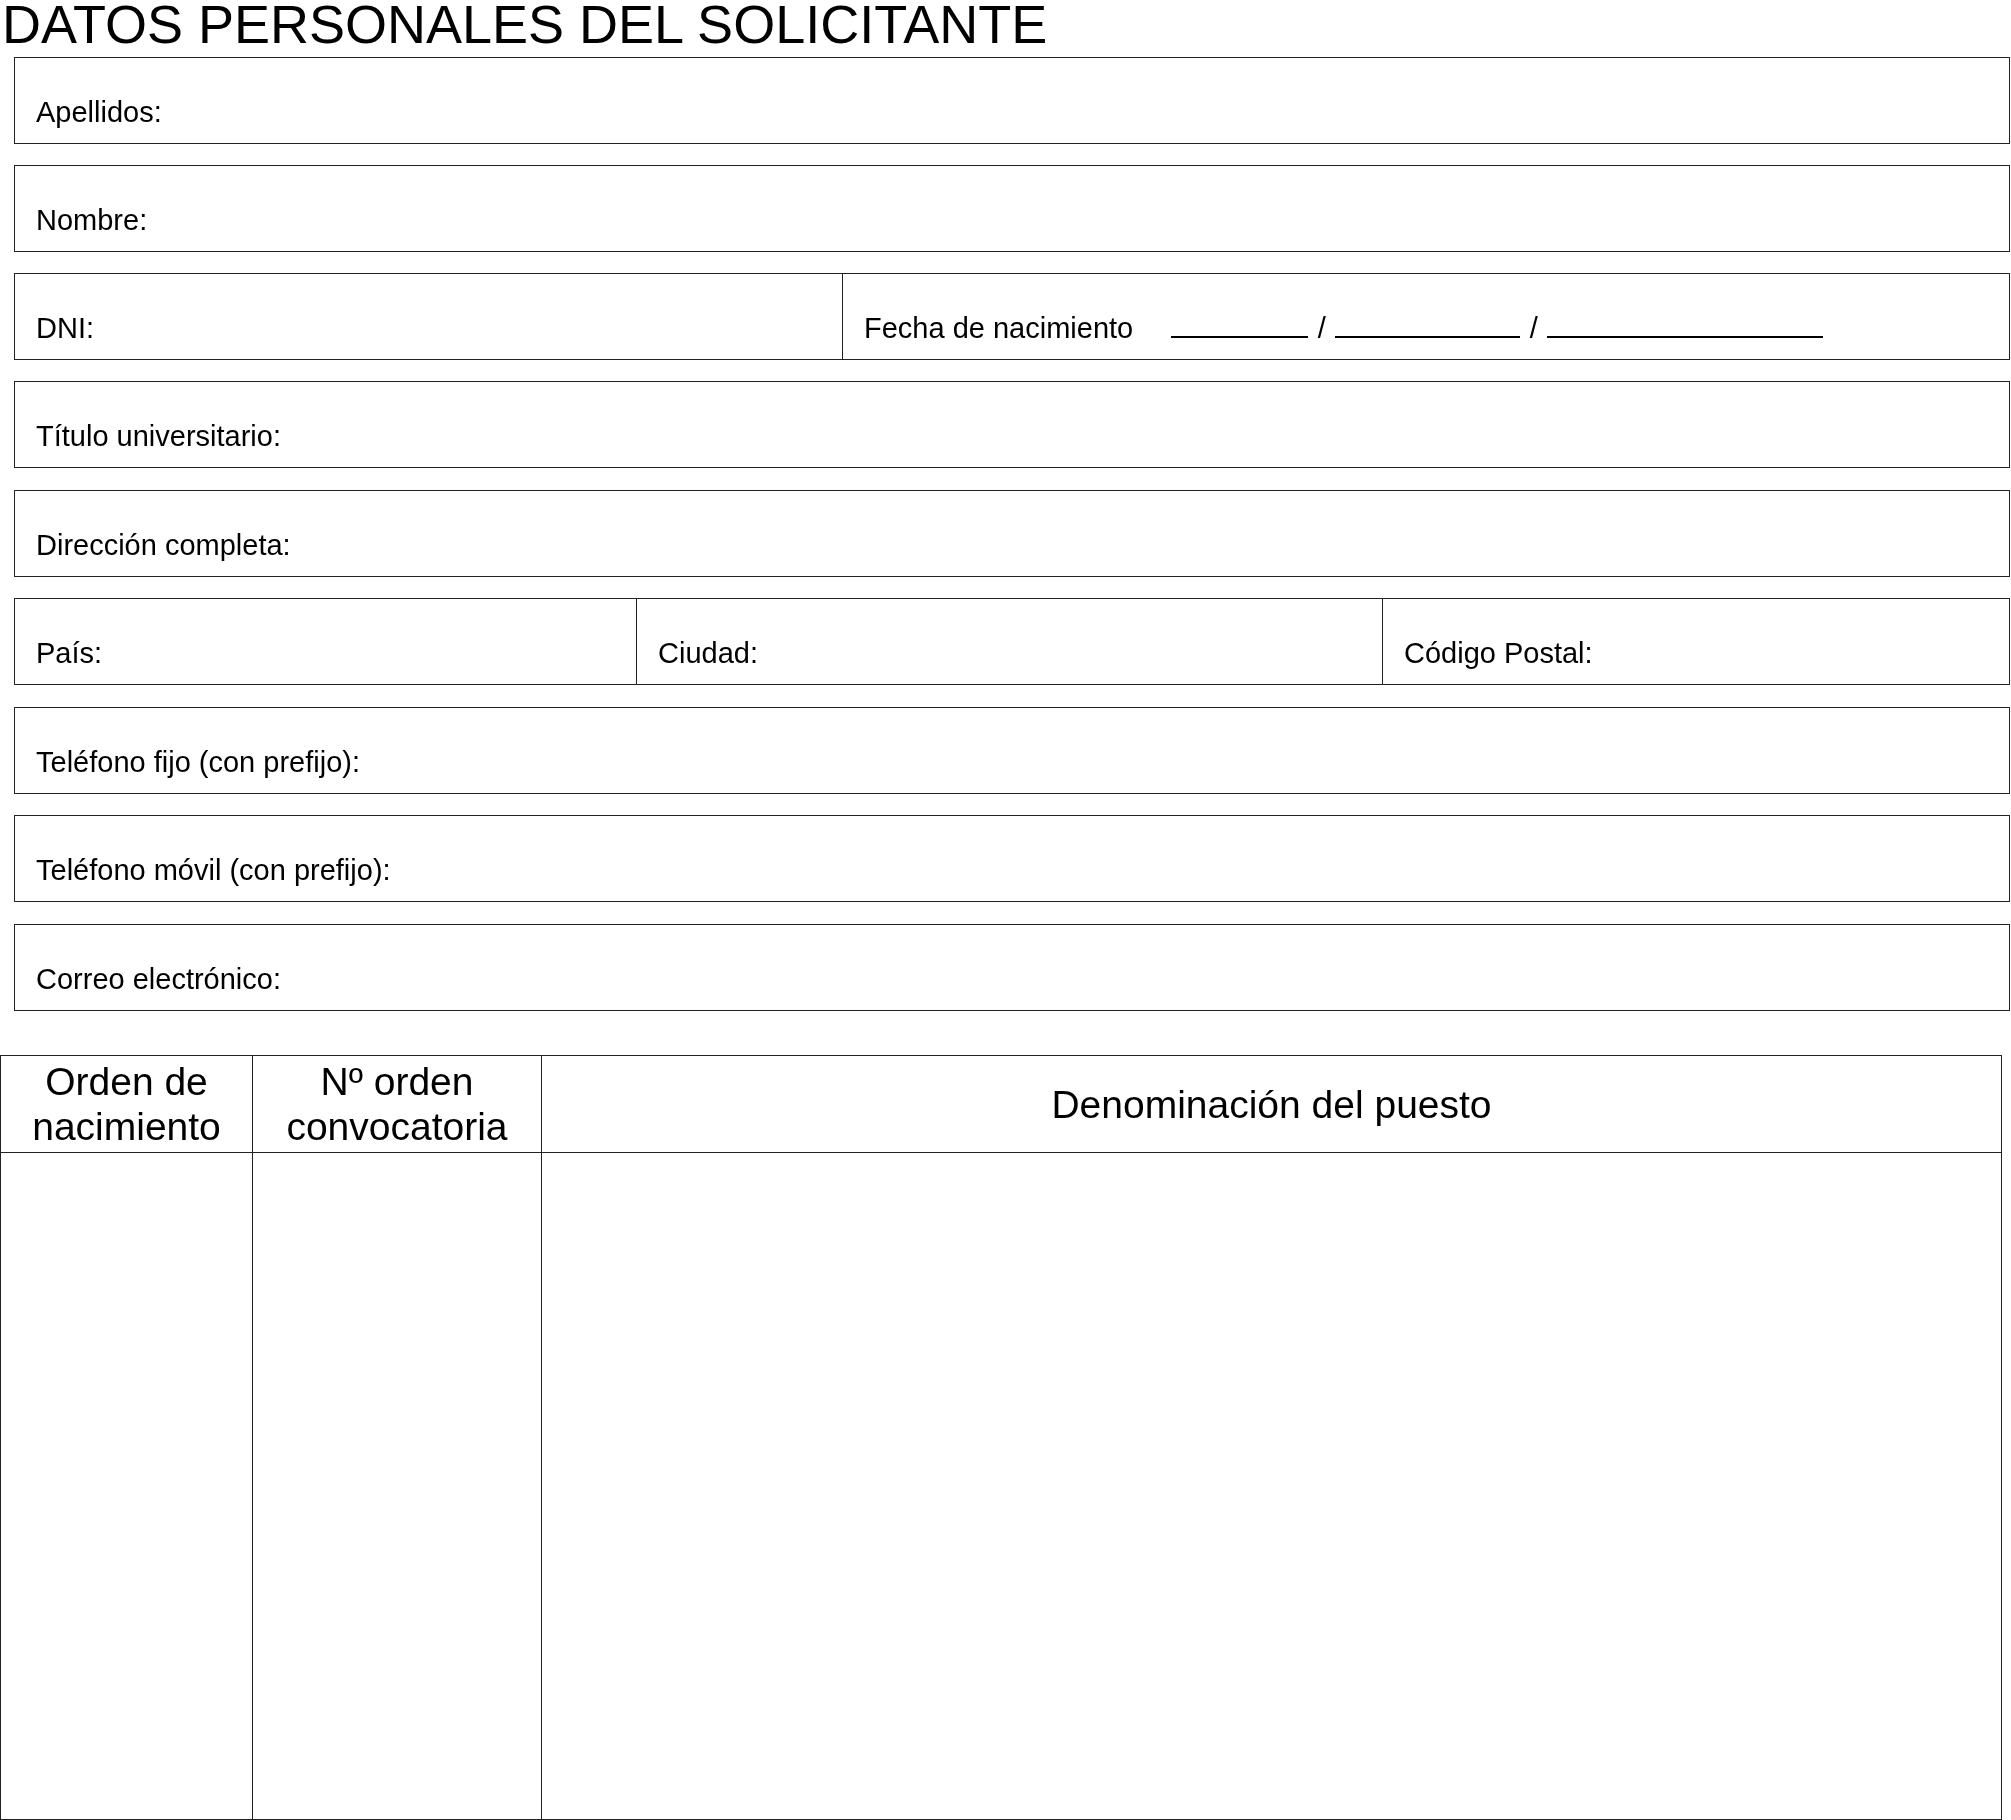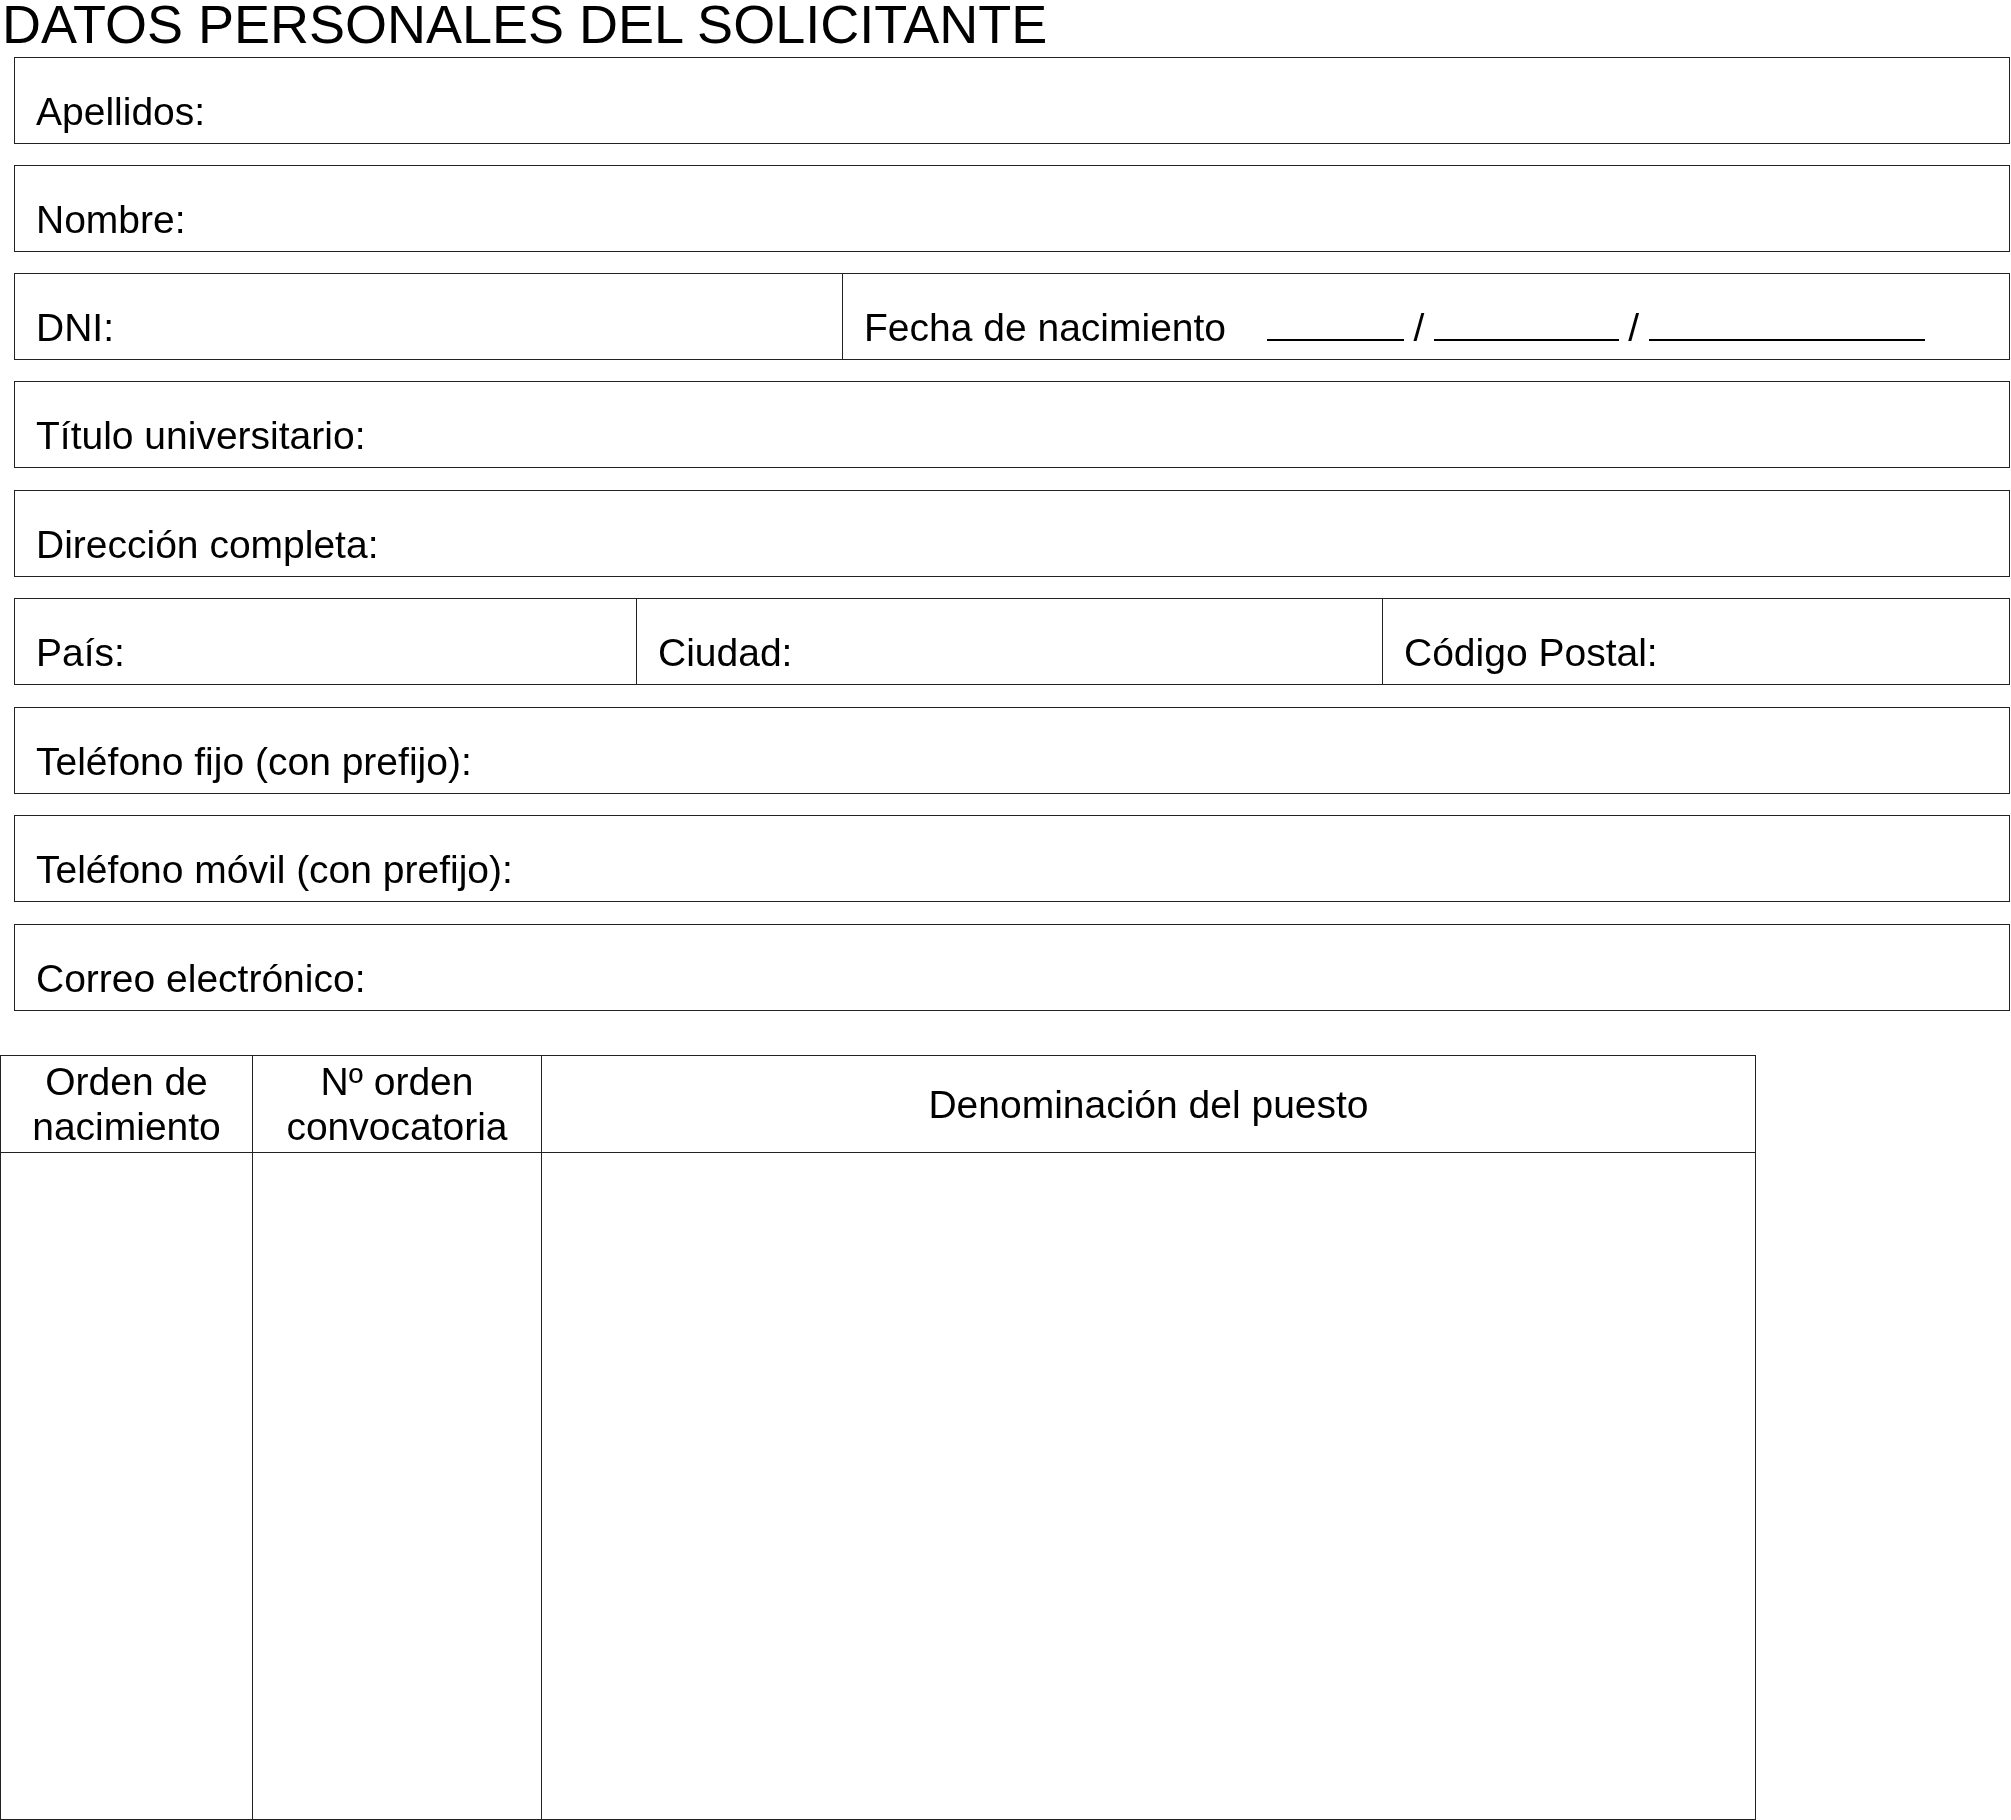--- a/index.html
+++ b/index.html
@@ -1,24 +1,24 @@
 <!DOCTYPE html>
 <html style="font-size:15px"><head>
 <meta charset="utf-8">
 <style>
   html,body{margin:0;padding:0;background:#fff;}
   body{width:2012px;height:1821px;position:relative;overflow:hidden;font-family:"Liberation Sans",sans-serif;color:#000;}
   .title{position:absolute;left:1.9px;top:1.9px;font-size:54px;line-height:45px;}
   .box{position:absolute;left:14px;width:1994px;height:85px;border:1.9px solid #222;box-sizing:content-box;display:flex;}
   .cell{position:relative;height:100%;box-sizing:border-box;}
   .cell+.cell{border-left:1.9px solid #222;}
-  .lbl{position:absolute;left:21px;bottom:9.5px;font-size:39px;line-height:44px;white-space:nowrap;}
+  .lbl{position:absolute;left:21px;bottom:9.5px;font-size:29px;line-height:44px;white-space:nowrap;}
   .blank{display:inline-block;border-bottom:2.8px solid #000;height:32px;vertical-align:baseline;}
   .sep{margin:0 9.5px;}
-  table{position:absolute;left:0;top:1055px;width:1756px;height:765px;border-collapse:collapse;table-layout:fixed;}
+  table{position:absolute;left:0;top:1055px;width:2002px;height:765px;border-collapse:collapse;table-layout:fixed;}
   td,th{border:1.9px solid #222;font-weight:normal;font-size:39px;line-height:45px;text-align:center;vertical-align:middle;padding:0;}
   thead tr{height:97px;}
 </style>
 </head>
 <body>
 
 <div class="title">DATOS PERSONALES DEL SOLICITANTE</div>
 
 <div class="box" style="top:57px">
   <div class="cell" style="width:100%">

